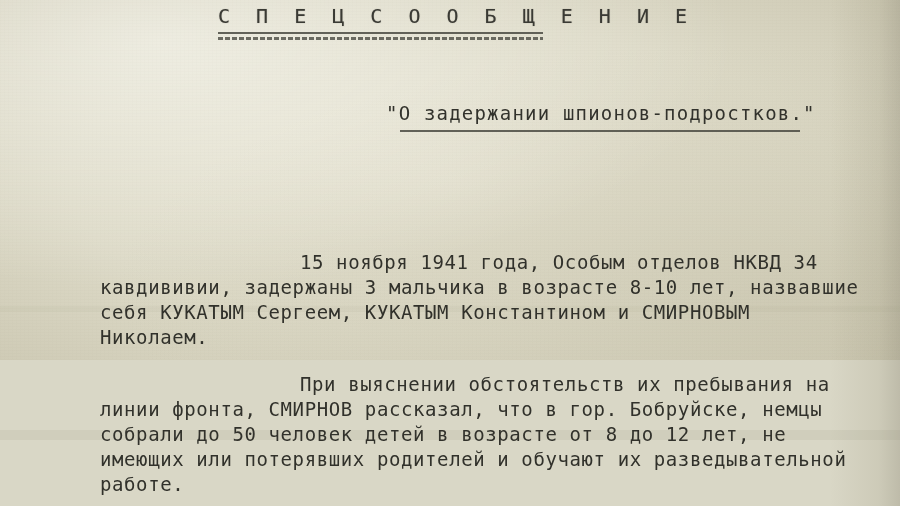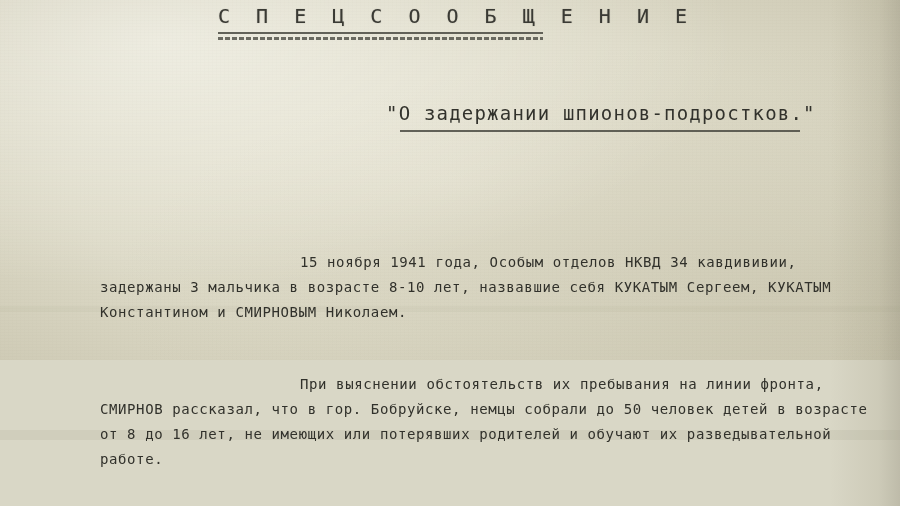--- a/index.html
+++ b/index.html
@@ -96,21 +96,21 @@
     margin-left: 14px;
     width: 400px;
     height: 2px;
     background: #4a4a42;
     opacity: 0.85;
   }
 
   
   .para {
     position: absolute;
-    font-size: 14px;
+    font-size: 19px;
     line-height: 25px;
     color: #31312b;
     letter-spacing: 0.6px;
     white-space: pre-wrap;
   }
   #para-1 {
     left: 100px;
     top: 250px;
     width: 770px;
     text-indent: 200px;
@@ -147,15 +147,15 @@
       <div class="r2"></div>
     </div>
   </div>
 
   <div id="subtitle-block">
     <div id="subtitle-text">"О задержании шпионов-подростков."</div>
     <div id="subtitle-rule"></div>
   </div>
 
   <div class="para" id="para-1">15 ноября 1941 года, Особым отделов НКВД 34 кавдививии, задержаны 3 мальчика в возрасте 8-10 лет, назвавшие себя КУКАТЫМ Сергеем, КУКАТЫМ Константином и СМИРНОВЫМ Николаем.</div>
-  <div class="para" id="para-2">При выяснении обстоятельств их пребывания на линии фронта, СМИРНОВ рассказал, что в гор. Бобруйске, немцы собрали до 50 человек детей в возрасте от 8 до 16 лет, не имеющих или потерявших родителей и обучают их разведывательной работе.</div>
+  <div class="para" id="para-2">При выяснении обстоятельств их пребывания на линии фронта, СМИРНОВ рассказал, что в гор. Бобруйске, немцы собрали до 50 человек детей в возрасте от 8 до 12 лет, не имеющих или потерявших родителей и обучают их разведывательной работе.</div>
 
 </div>
 
 </body></html>

